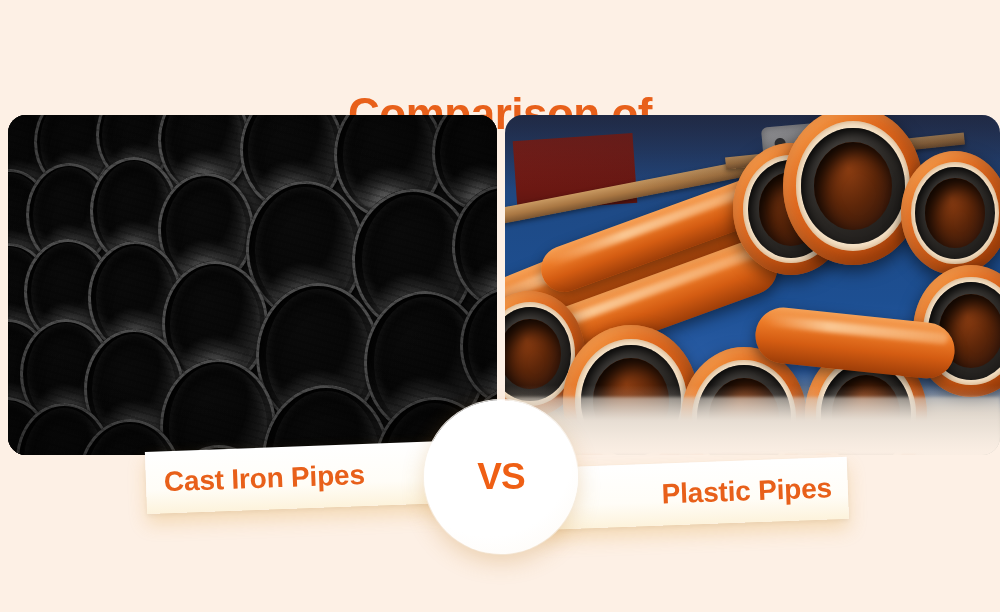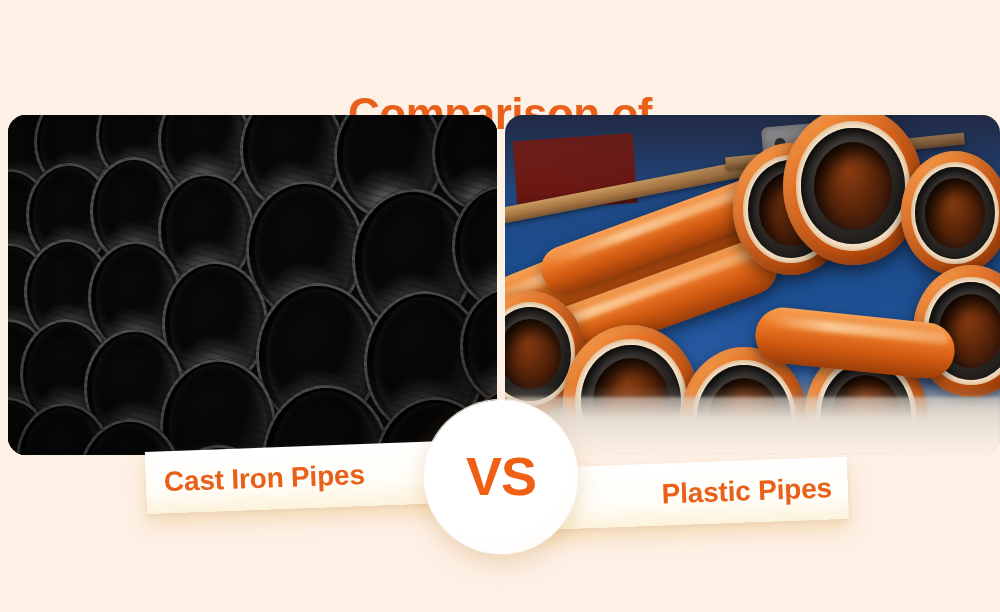--- a/index.html
+++ b/index.html
@@ -220,21 +220,21 @@
     left: 424px; top: 400px;
     width: 154px; height: 154px;
     border-radius: 50%;
     background: radial-gradient(circle at 42% 34%, #ffffff 0%, #ffffff 62%, #fdf8f1 100%);
     box-shadow: 0 8px 22px rgba(200,140,60,0.30), 0 0 0 1px rgba(255,255,255,0.9);
     display: flex;
     align-items: center;
     justify-content: center;
   }
   .vs-text {
-    font-size: 54px;
+    font-size: 37px;
     font-weight: bold;
     color: #ef5f14;
     letter-spacing: -1px;
     line-height: 1;
     margin-top: -2px;
   }
 </style>
 </head>
 <body>
 

